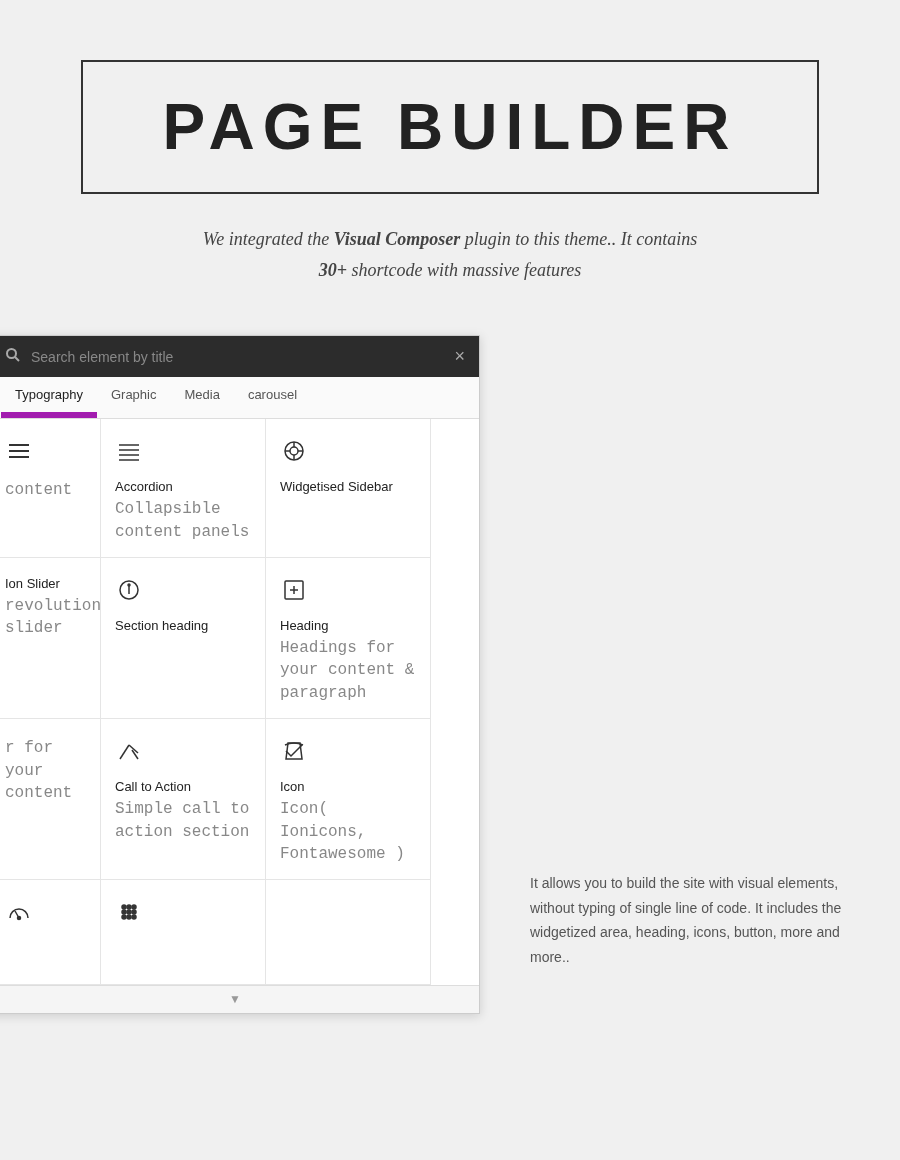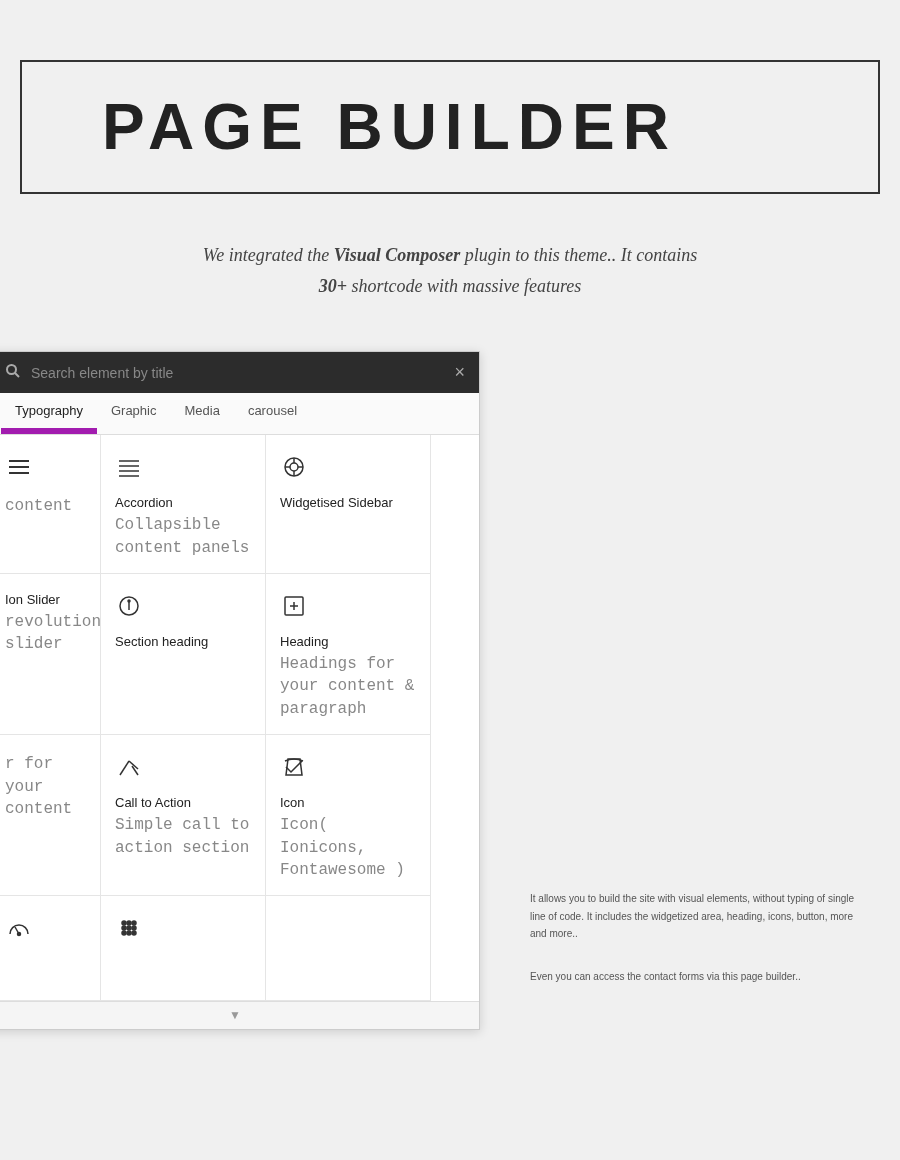--- a/index.html
+++ b/index.html
@@ -8,22 +8,22 @@
       font-family: Georgia, 'Times New Roman', serif;
       color: #333;
       width: 900px;
       min-height: 1160px;
     }
 
     
     .hero-section {
       display: flex;
       flex-direction: column;
+      align-items: center;
       padding: 60px 20px 30px;
-      gap: 16px;
     }
 
     .page-builder-box {
       border: 2px solid #333;
       padding: 28px 80px;
       margin-bottom: 30px;
     }
 
     .page-builder-title {
       font-size: 64px;
@@ -175,21 +175,21 @@
     }
 
     
     .right-description {
       flex: 1;
       padding: 20px 40px 20px 50px;
       margin-top: 80px;
     }
 
     .desc-paragraph {
-      font-size: 10px;
+      font-size: 14px;
       line-height: 1.75;
       color: #555;
       font-family: Arial, sans-serif;
       margin-bottom: 25px;
     }
 
     
     .icon-svg {
       width: 28px;
       height: 28px;
@@ -353,16 +353,15 @@
       </div>
 
     </div>
 
     <div class="panel-scroll-indicator">▼</div>
 
   </div>
 
   <div class="right-description">
     <p class="desc-paragraph">It allows you to build the site with visual elements, without typing of single line of code. It includes the widgetized area, heading, icons, button, more and more..</p>
-    <p class="desc-paragraph">Even you can access the contact forms via this page builder..</p>
   </div>
 
 </div>
 
 </body></html>

